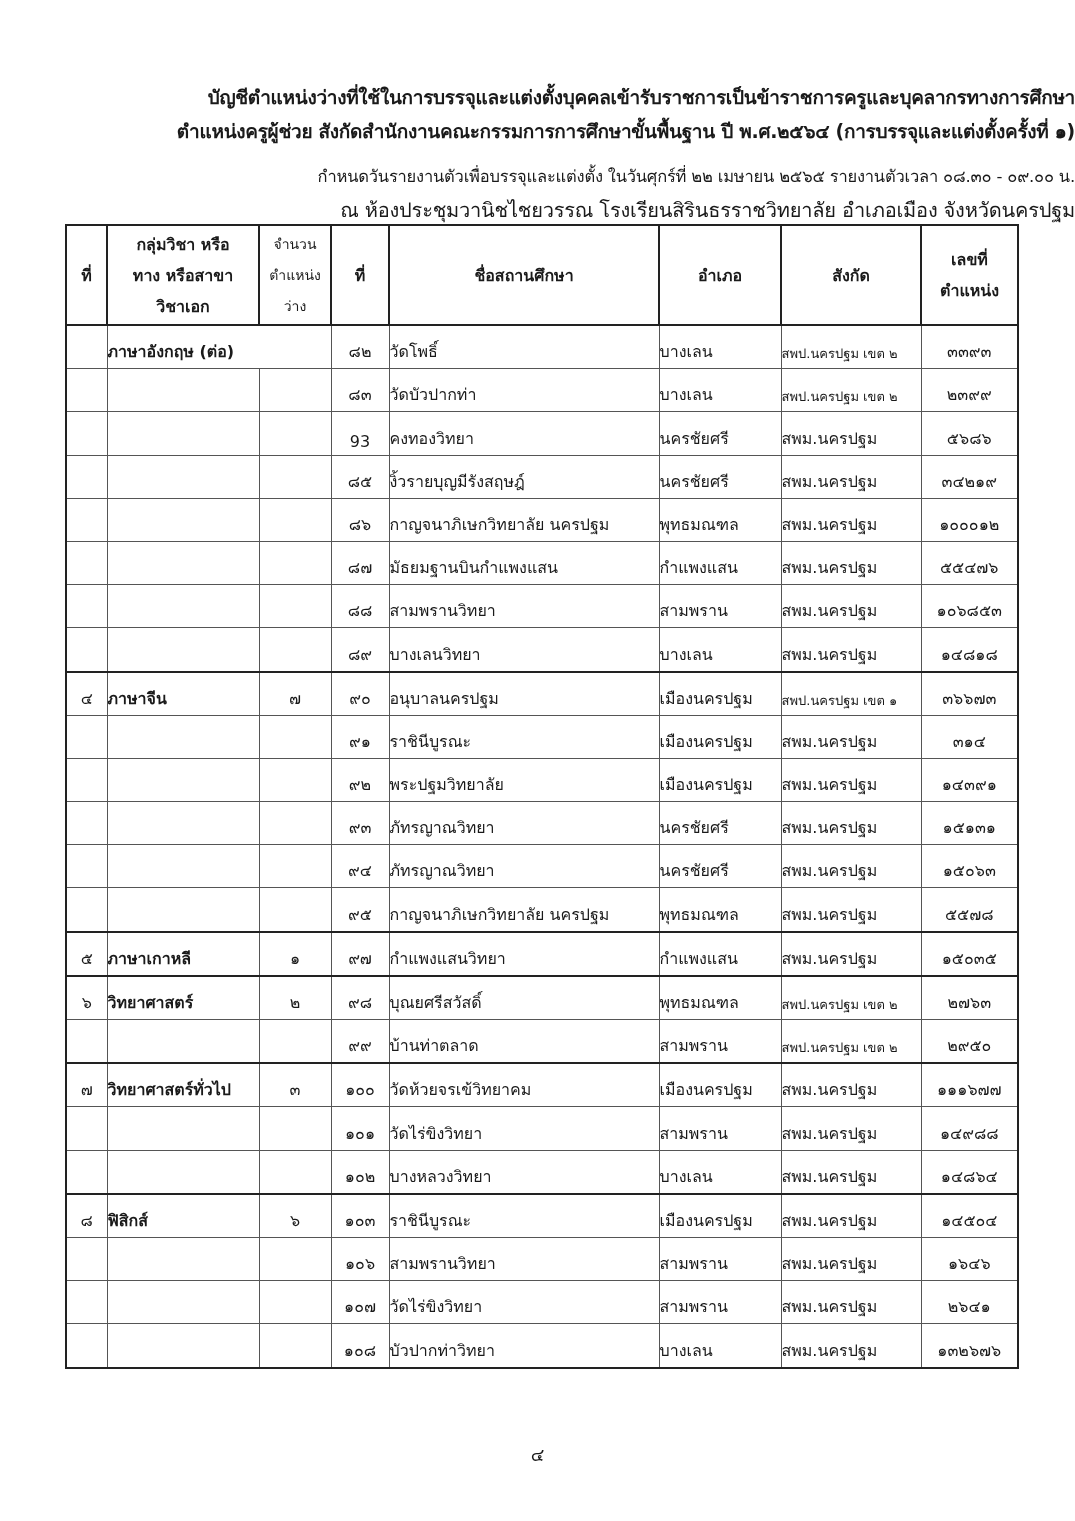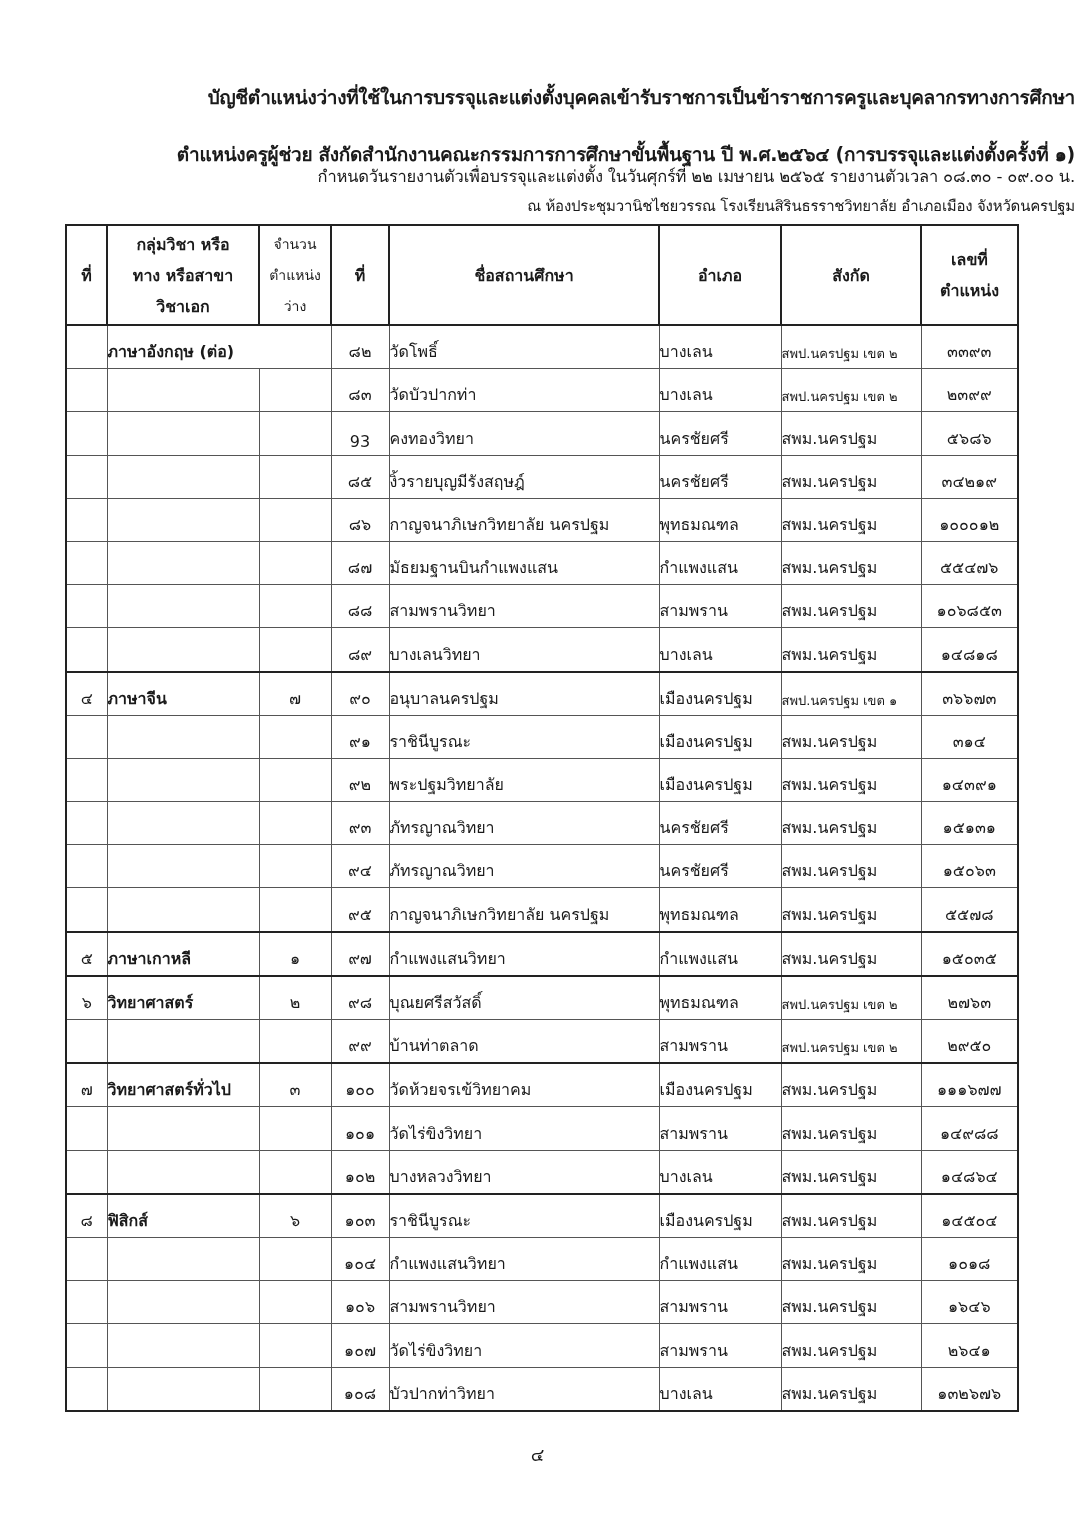--- a/index.html
+++ b/index.html
@@ -1,22 +1,22 @@
 <!DOCTYPE html>
 <html><head>
 <meta charset="utf-8">
 <style>
   html, body { margin: 0; padding: 0; background: #ffffff; }
   body { width: 1075px; height: 1521px; position: relative; overflow: hidden;
          font-family: "DejaVu Sans", sans-serif; color: #1a1a1a; }
   .title { position: absolute; left: 0; width: 1075px; text-align: right; white-space: nowrap; }
   .t1 { top: 82px; font-size: 19px; font-weight: bold; letter-spacing: -0.3px; }
-  .t2 { top: 139px; font-size: 19px; font-weight: bold; letter-spacing: -0.3px; }
+  .t2 { top: 116px; font-size: 19px; font-weight: bold; letter-spacing: -0.3px; }
   .t3 { top: 163px; font-size: 16.5px; letter-spacing: -0.2px; }
-  .t4 { top: 194px; font-size: 15px; letter-spacing: -0.2px; }
+  .t4 { top: 194px; font-size: 20px; letter-spacing: -0.2px; }
 
   table.grid { position: absolute; left: 65px; top: 224px; width: 952px;
                border-collapse: collapse; table-layout: fixed; }
   table.grid th, table.grid td { border: 1px solid #555; padding: 0; }
   table.grid { border: 2px solid #222; }
   table.grid thead th { border: 2px solid #222; font-weight: bold; font-size: 16px;
                         text-align: center; vertical-align: middle; line-height: 31px; height: 98px; }
   table.grid td { height: 38.2px; font-size: 16px; vertical-align: bottom; padding-bottom: 4px; white-space: nowrap; overflow: hidden; }
   td.c-no, td.c-count { text-align: center; }
   td.c-group { padding-left: 5px; font-weight: bold; }
@@ -280,30 +280,20 @@
         <td class="c-idx">๑๐๓</td>
         <td class="c-school">ราชินีบูรณะ</td>
         <td class="c-district c-dist">เมืองนครปฐม</td>
         <td class="c-aff">สพม.นครปฐม</td>
         <td class="c-pos">๑๔๕๐๔</td>
       </tr>
       <tr>
         <td class="c-no no-bottom no-top"></td>
         <td class="c-group no-bottom no-top"></td>
         <td class="c-count no-bottom no-top"></td>
-        <td class="c-idx">๑๐๔</td>
-        <td class="c-school">กำแพงแสนวิทยา</td>
-        <td class="c-district c-dist">กำแพงแสน</td>
-        <td class="c-aff">สพม.นครปฐม</td>
-        <td class="c-pos">๑๐๑๘</td>
-      </tr>
-      <tr>
-        <td class="c-no no-bottom no-top"></td>
-        <td class="c-group no-bottom no-top"></td>
-        <td class="c-count no-bottom no-top"></td>
         <td class="c-idx">๑๐๖</td>
         <td class="c-school">สามพรานวิทยา</td>
         <td class="c-district c-dist">สามพราน</td>
         <td class="c-aff">สพม.นครปฐม</td>
         <td class="c-pos">๑๖๔๖</td>
       </tr>
       <tr>
         <td class="c-no no-bottom no-top"></td>
         <td class="c-group no-bottom no-top"></td>
         <td class="c-count no-bottom no-top"></td>

